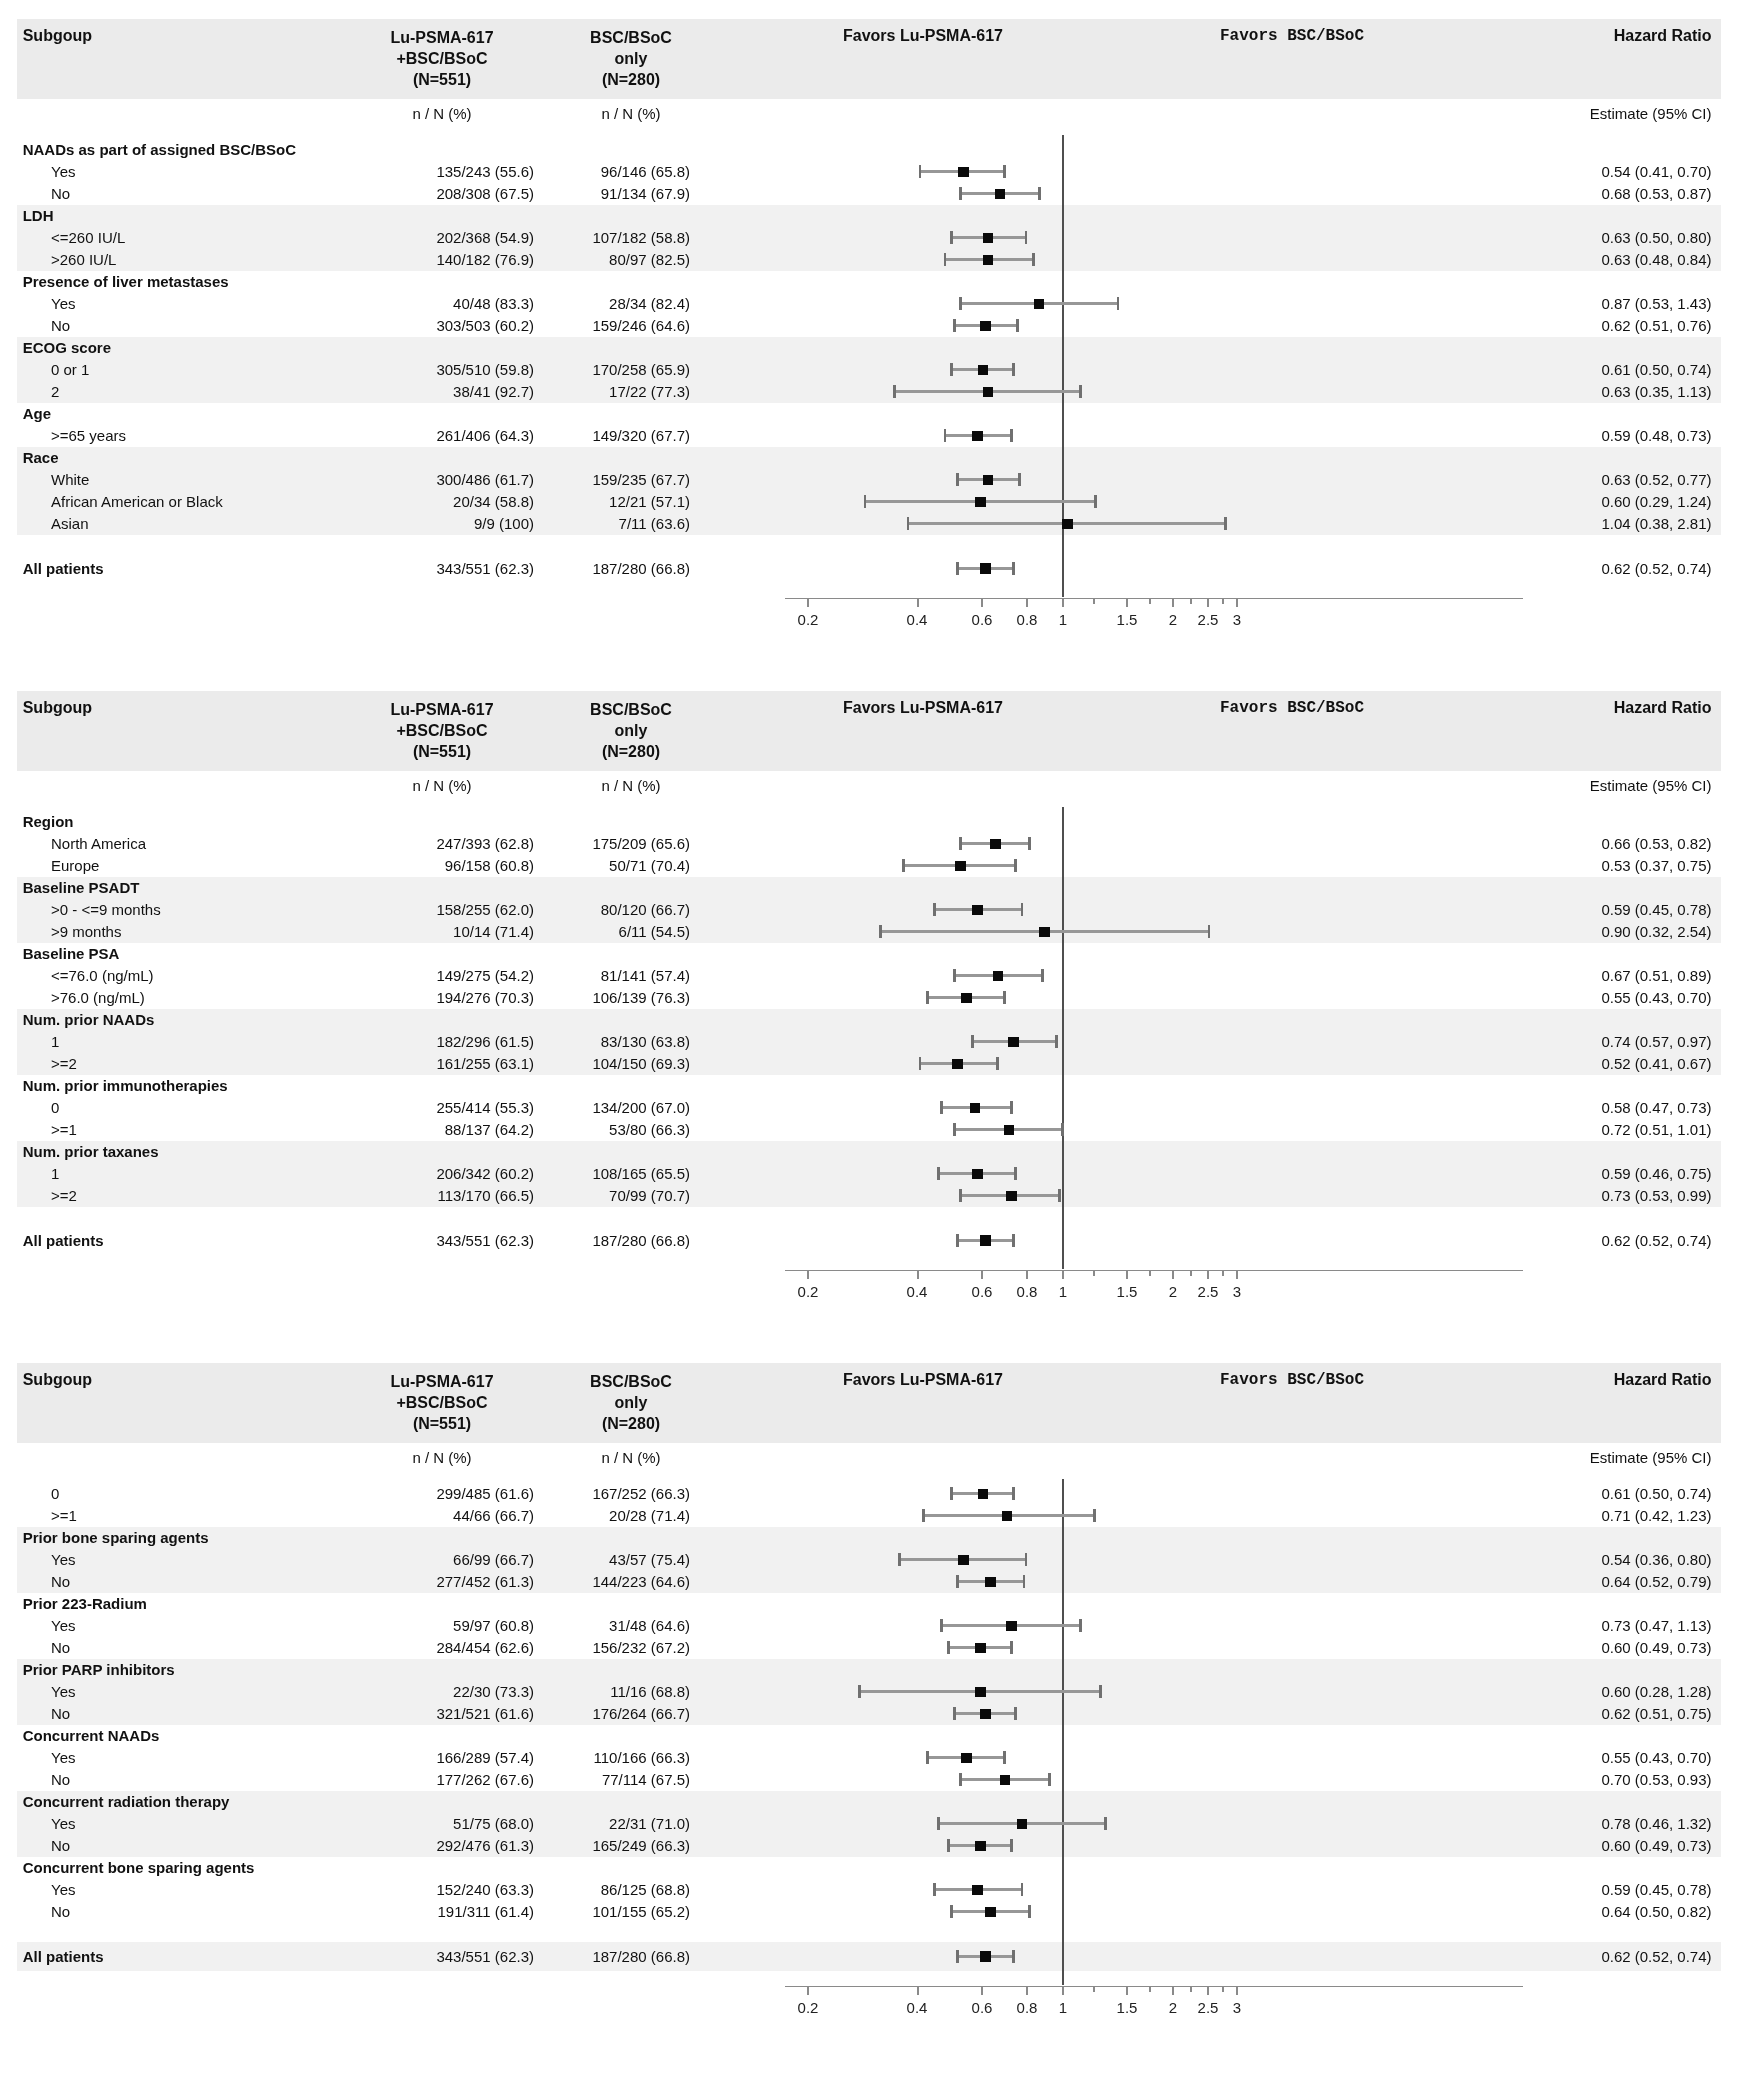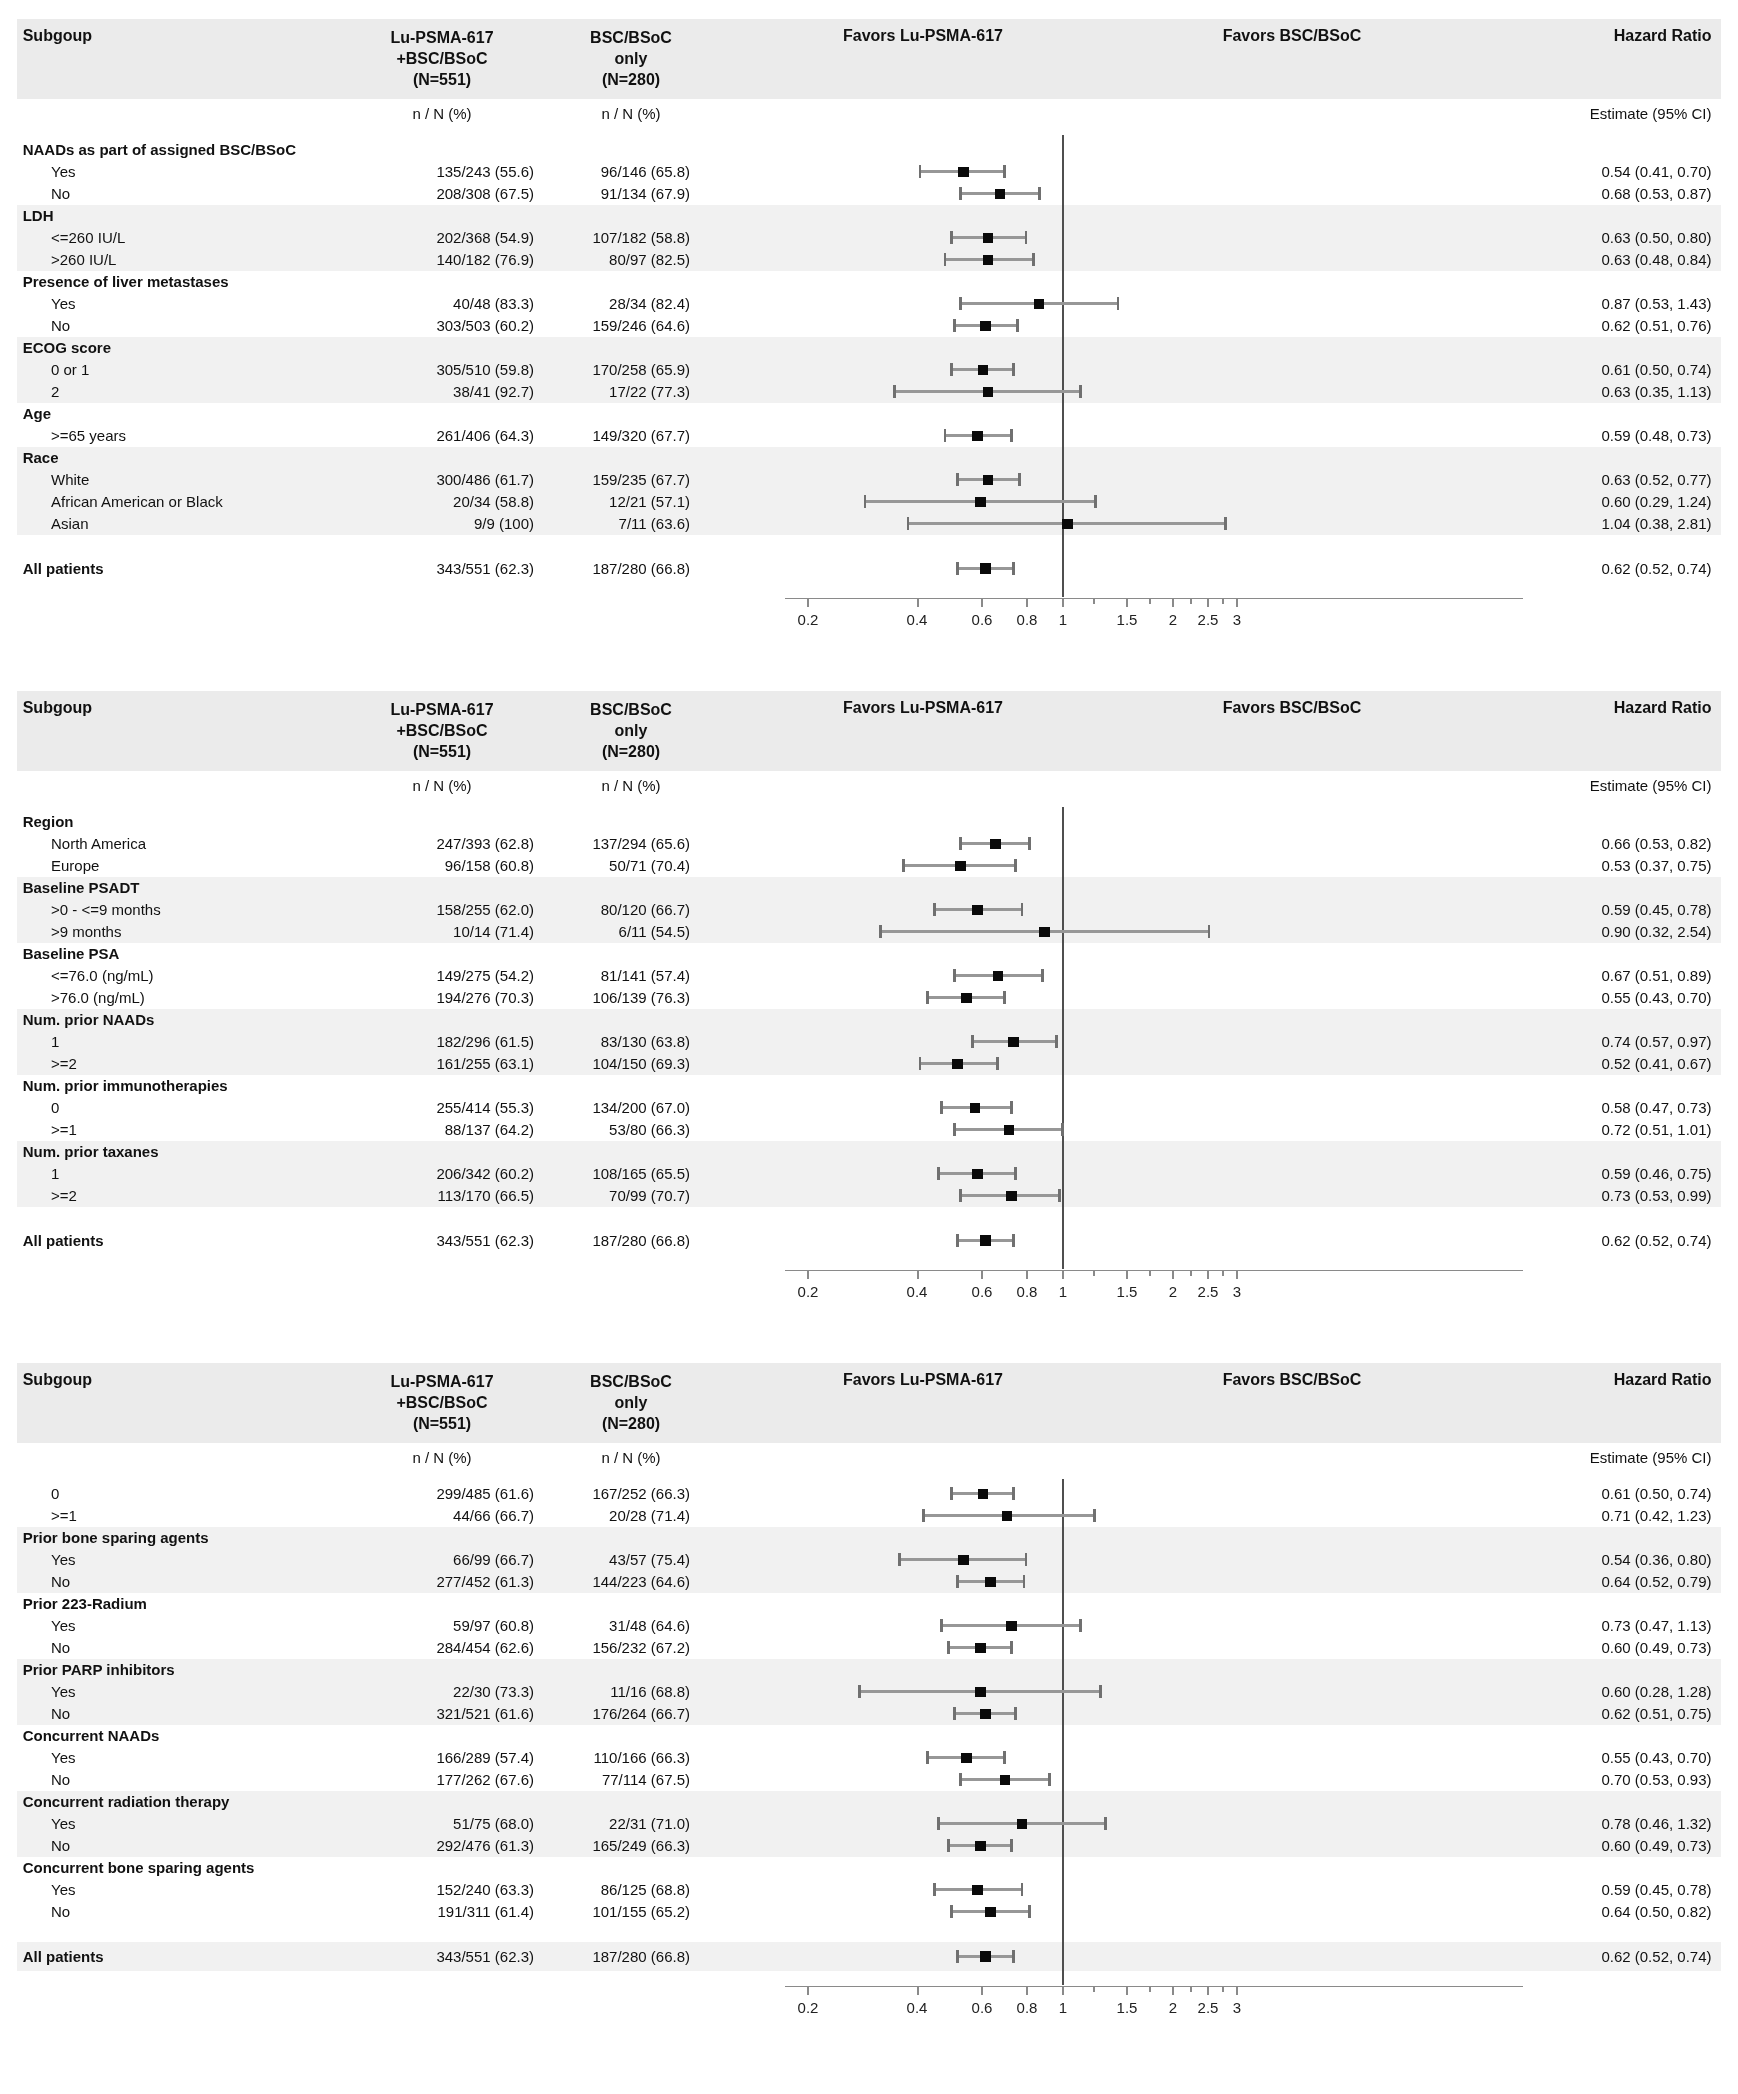--- a/index.html
+++ b/index.html
@@ -9,21 +9,21 @@
   .panel + .panel{margin-top:53px;}
 
   .grid{display:grid;grid-template-columns:314px 222px 156px 76px 738px 1fr;}
 
   
   .hdr{background:#ebebeb;padding:7.6px 0 9.5px 0;align-items:start;}
   .hdr .subhead{font-weight:bold;font-size:16px;padding-left:5.7px;}
   .armhead{text-align:center;font-weight:bold;font-size:16px;line-height:1.32;white-space:pre-line;}
   .favcell{position:relative;height:100%;}
   .fav{position:absolute;top:0;transform:translateX(-50%);font-weight:bold;font-size:16px;white-space:nowrap;}
-  .favL{left:18.7%;} .favR{left:68.7%;}
+  .favL{left:18.7%;} .favR{left:68.7%;font-family:Liberation Mono, monospace;}
   .hrhead{text-align:right;font-weight:bold;font-size:16px;padding-right:9.5px;}
 
   
   .nrow{height:28px;align-items:center;}
   .nlab{text-align:center;font-size:15px;}
   .estlab{text-align:right;font-size:15px;padding-right:9.5px;}
 
   .plot-body{position:relative;margin-top:11.4px;}
   .refline{position:absolute;top:-3.8px;width:1.9px;background:#4f4f4f;height:calc(100% - 37px);z-index:3;}
 
@@ -372,21 +372,21 @@
               <div class="sub glabel">Region</div>
               <div class="num"></div>
               <div class="num"></div>
               <div></div>
               <div class="pcell"></div>
               <div class="hrv"></div>
             </div>
             <div class="grid row">
               <div class="sub ind">North America</div>
               <div class="num">247/393 (62.8)</div>
-              <div class="num">137/294 (65.6)</div>
+              <div class="num">175/209 (65.6)</div>
               <div></div>
               <div class="pcell">
                 <div class="ciline" style="left:23.802682518949485%;width:9.374808532070336%"></div>
                 <div class="cap" style="left:23.802682518949485%"></div>
                 <div class="cap" style="left:33.17749105101982%"></div>
                 <div class="marker" style="left:28.514771696563752%"></div>
               </div>
               <div class="hrv">0.66 (0.53, 0.82)</div>
             </div>
             <div class="grid row">

